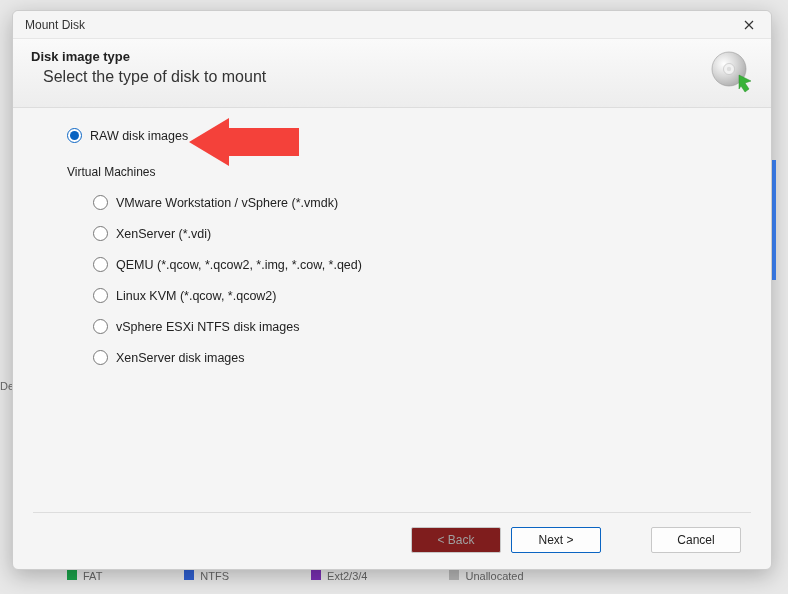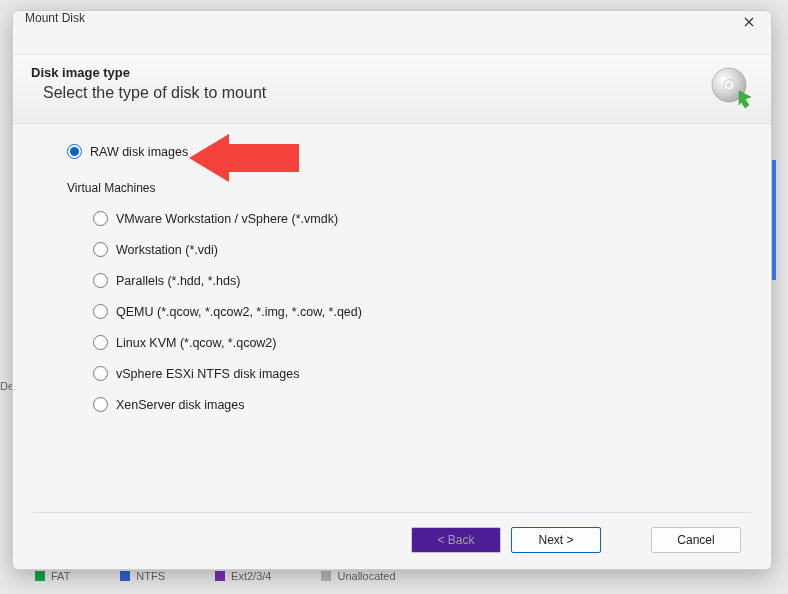--- a/index.html
+++ b/index.html
@@ -40,43 +40,44 @@
       bottom: 12px;
       left: 35px;
       display: flex;
       gap: 50px;
       align-items: center;
       font-size: 11px;
       color: #666;
     }
     .legend-item {
       display: flex;
-      align-items: center;
       gap: 6px;
+      margin-left: 32px;
     }
     .legend-swatch {
       width: 10px;
       height: 10px;
     }
     .dialog {
       position: absolute;
       left: 12px;
       top: 10px;
       width: 760px;
       height: 560px;
       background: #f5f5f5;
       border: 1px solid #ccc;
       border-radius: 6px;
       box-shadow: 0 6px 22px rgba(0,0,0,0.25);
       display: flex;
       flex-direction: column;
     }
     .titlebar {
-      height: 44px;
-      display: flex;
+      height: 28px;
+      display: flex;
+      align-items: center;
       justify-content: space-between;
       padding: 0 8px 0 12px;
       font-size: 12px;
       color: #333;
       background: #f5f5f5;
       border-bottom: 1px solid #e6e6e6;
       border-radius: 6px 6px 0 0;
     }
     .close-btn {
       width: 28px;
@@ -166,21 +167,21 @@
       background: #fdfdfd;
       border: 1px solid #c8c8c8;
       border-radius: 2px;
       color: #222;
       cursor: pointer;
       padding: 0 14px;
     }
     .dlg-btn:disabled {
       color: #a0a0a0;
       cursor: default;
-      background: #4c1d95;
+      background: #7f1d1d;
     }
     .dlg-btn.primary {
       border: 1.5px solid #0a64c2;
     }
     .btn-gap {
       width: 30px;
     }
     .bg-left {
       position: absolute;
       left: 0;
@@ -265,25 +266,21 @@
 
     <div class="section-heading">Virtual Machines</div>
 
     <div class="sub-options">
       <div class="radio-row">
         <input type="radio" name="imgtype" id="r0" style="">
         <label for="r0">VMware Workstation / vSphere (*.vmdk)</label>
       </div>
       <div class="radio-row">
         <input type="radio" name="imgtype" id="r1" style="">
-        <label for="r1">Workstation (*.vdi)</label>
-      </div>
-      <div class="radio-row">
-        <input type="radio" name="imgtype" id="r3" style="">
-        <label for="r3">Parallels (*.hdd, *.hds)</label>
+        <label for="r1">XenServer (*.vdi)</label>
       </div>
       <div class="radio-row">
         <input type="radio" name="imgtype" id="r4" style="">
         <label for="r4">QEMU (*.qcow, *.qcow2, *.img, *.cow, *.qed)</label>
       </div>
       <div class="radio-row">
         <input type="radio" name="imgtype" id="r5" style="">
         <label for="r5">Linux KVM (*.qcow, *.qcow2)</label>
       </div>
       <div class="radio-row">

